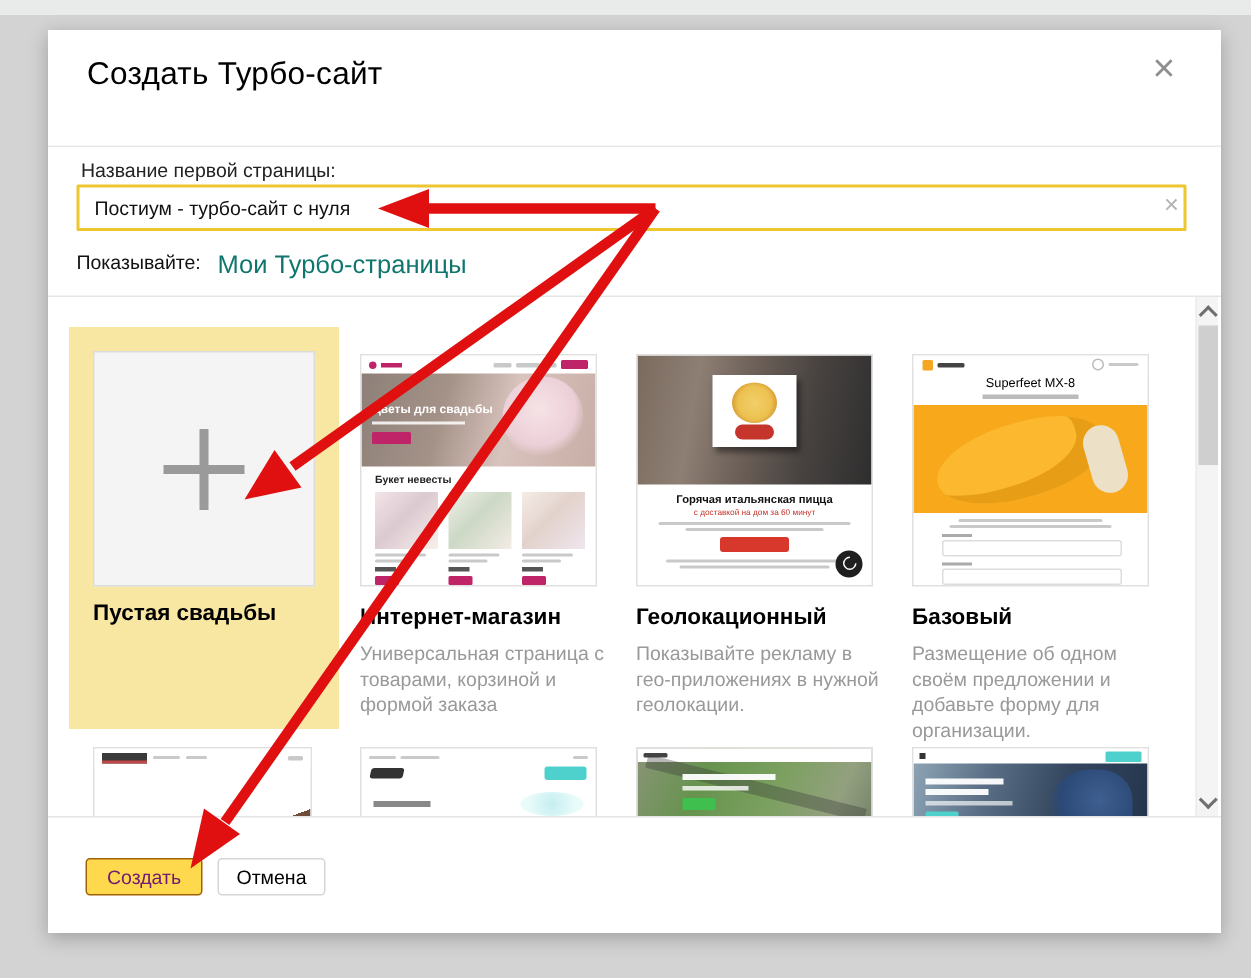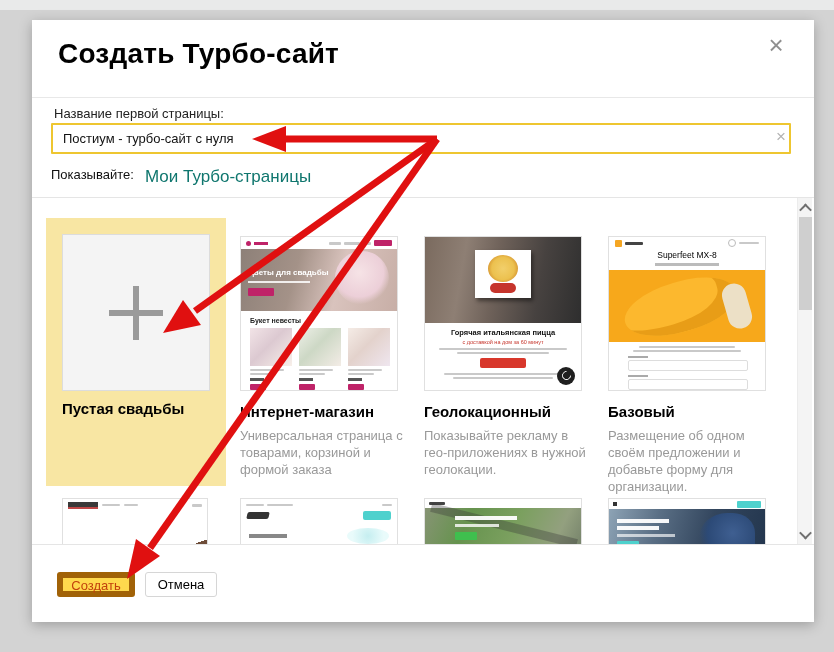--- a/index.html
+++ b/index.html
@@ -5,21 +5,21 @@
   html,body{margin:0;padding:0}
   body{
     width:834px;height:652px;position:relative;overflow:hidden;
     background:#d3d3d3;font-family:"Liberation Sans",sans-serif;color:#000;
   }
   .topstrip{position:absolute;left:0;top:0;width:834px;height:10px;background:#e9eaea}
 
   .modal{position:absolute;left:32px;top:20px;width:782px;height:602px;background:#fff;
     box-shadow:0 3px 12px rgba(0,0,0,.25)}
 
-  .m-title{position:absolute;left:26px;top:18px;font-size:28px;font-weight:bold;letter-spacing:.2px}
+  .m-title{position:absolute;left:26px;top:18px;font-size:21px;font-weight:normal;letter-spacing:.2px}
   .m-close{position:absolute;right:25px;top:12px;width:26px;height:26px;line-height:26px;
     text-align:center;font-size:26px;color:#8f8f8f;cursor:pointer;font-weight:300}
   .hr1{position:absolute;left:0;top:77px;width:782px;border-top:1px solid #e8e8e8}
 
   .f-label{position:absolute;left:22px;top:86px;font-size:13px;color:#222}
   .name-input{position:absolute;left:19px;top:103px;width:740px;height:31px;box-sizing:border-box;
     border:2px solid #eec630;border-radius:1px;padding:0 34px 0 10px;font-size:13px;
     font-family:"Liberation Sans",sans-serif;color:#111;outline:none}
   .clear-x{position:absolute;left:740px;top:108px;width:18px;height:18px;line-height:18px;
     text-align:center;color:#b3b3b3;font-size:17px;cursor:pointer}
@@ -161,21 +161,21 @@
     justify-content:center;cursor:pointer}
   .sb-up{top:2px}.sb-dn{bottom:2px}
   .chev{width:7px;height:7px;border-left:2px solid #6f6f6f;border-top:2px solid #6f6f6f}
   .chev.up{transform:rotate(45deg) translate(1px,1px)}
   .chev.dn{transform:rotate(225deg) translate(1px,1px)}
   .sb-thumb{position:absolute;left:1px;top:19px;width:13px;height:93px;background:#cfcfcf;cursor:pointer}
 
   
   .btn{position:absolute;top:552px;height:25px;font-size:13px;font-family:"Liberation Sans",sans-serif;
     border-radius:3px;cursor:pointer;padding:0}
-  .btn-create{left:25px;width:78px;background:#ffd94d;border:6px solid #a16207;color:#c2410c}
+  .btn-create{left:25px;width:78px;background:#ffd94d;border:1px solid #a16207;color:#701a75}
   .btn-cancel{left:113px;width:72px;background:#fff;border:1px solid #d6d6d6;color:#000}
 
   .arrows{position:absolute;left:0;top:0;z-index:50;pointer-events:none}
 </style>
 </head>
 <body>
 
 <div class="topstrip"></div>
 
 <div class="modal">

